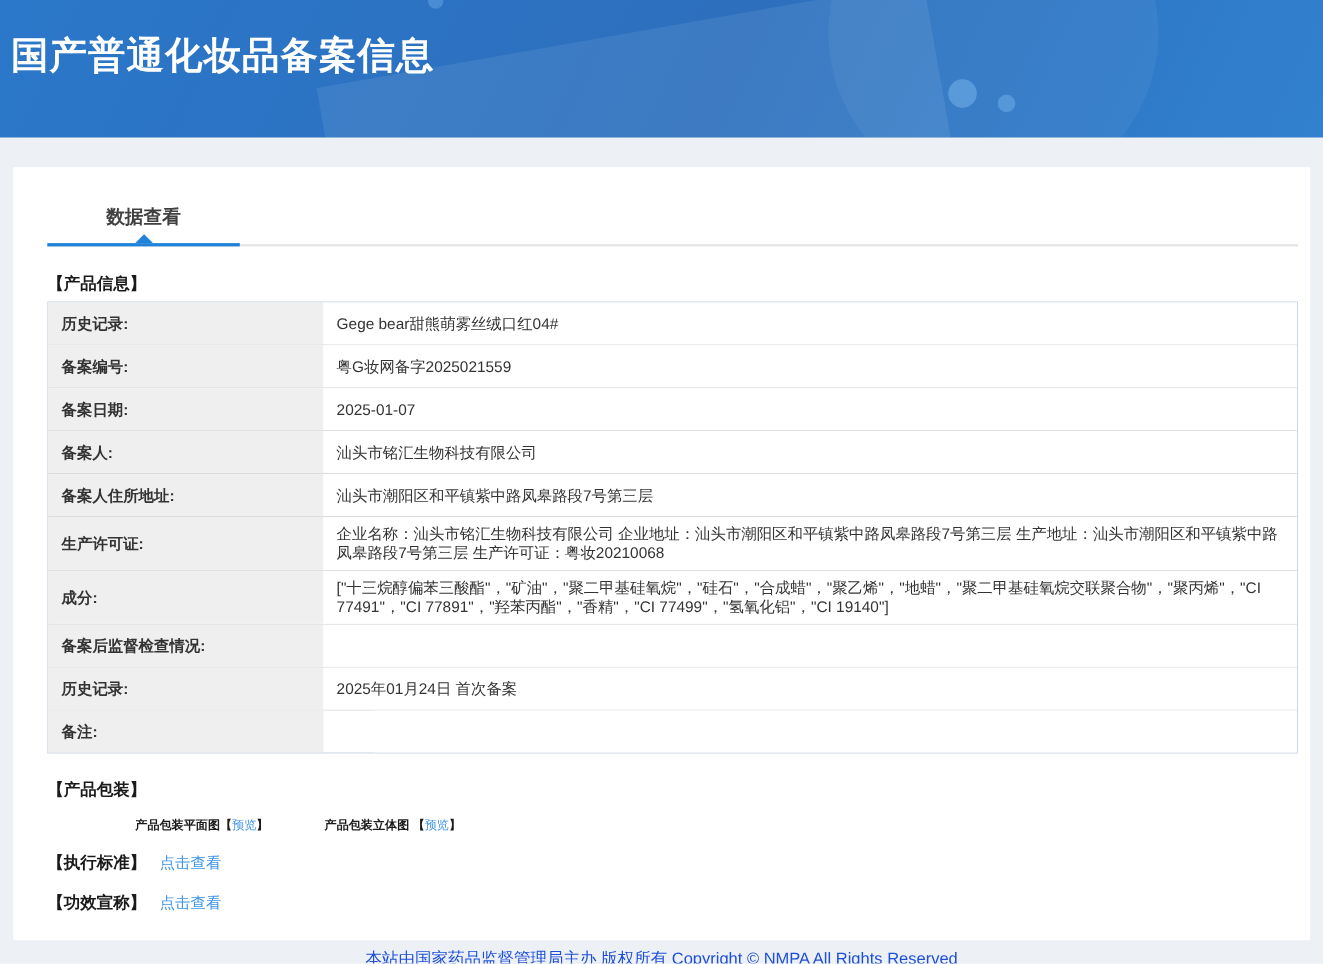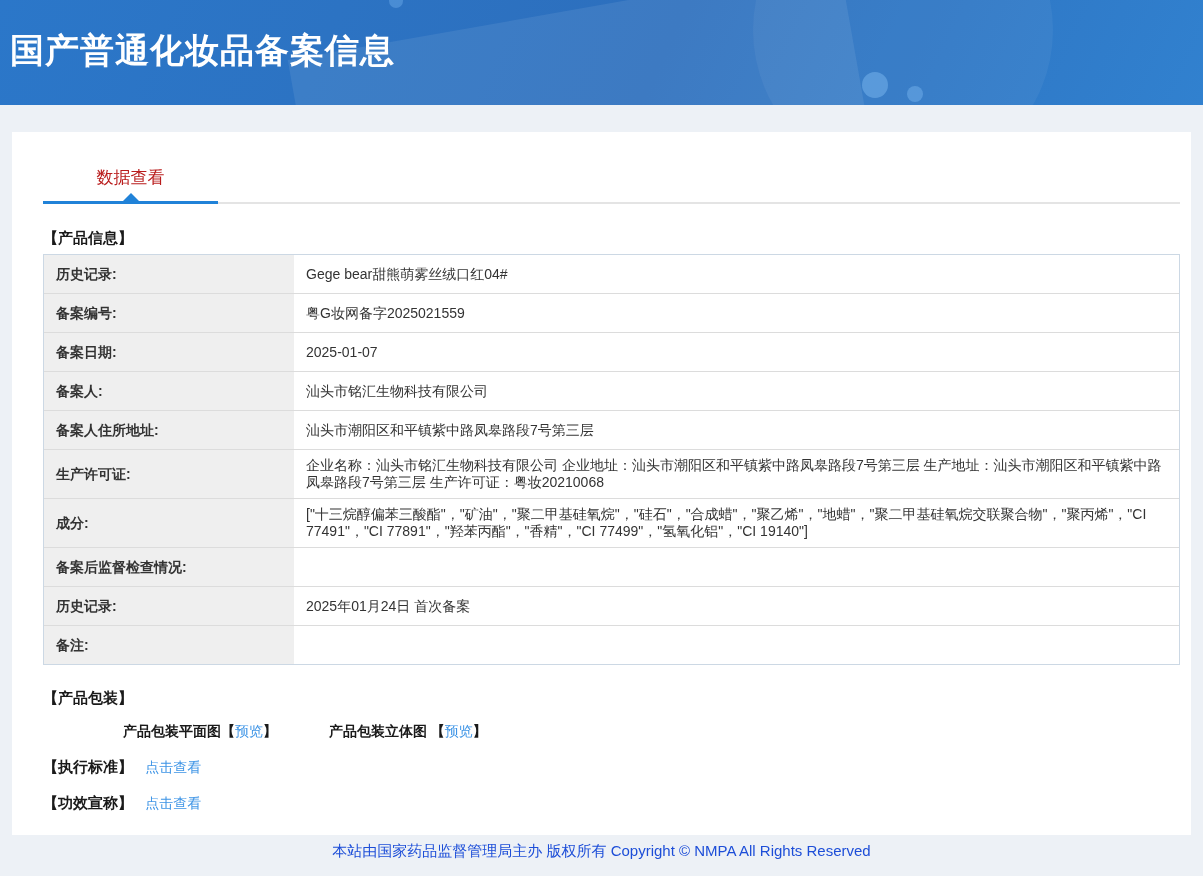--- a/index.html
+++ b/index.html
@@ -5,21 +5,21 @@
   * { box-sizing: border-box; }
   html, body { margin: 0; padding: 0; }
   body {
     width: 1203px; height: 876px; overflow: hidden;
     background: #edf1f6;
     font-family: "Liberation Sans", "DejaVu Sans", sans-serif;
     color: #333;
   }
   
   .header {
-    position: relative; height: 105px; overflow: hidden;
+    position: relative; height: 125px; overflow: hidden;
     background: linear-gradient(115deg, #2b77c9 0%, #2d6fbd 55%, #3181cf 100%);
   }
   .header h1 {
     position: absolute; left: 10px; top: 28px; margin: 0;
     color: #ffffff; font-size: 34px; font-weight: bold; letter-spacing: 1px;
   }
   .deco { position: absolute; pointer-events: none; }
   .deco-circle-lg { right: 150px; top: -120px; width: 300px; height: 300px; border-radius: 50%; background: rgba(255,255,255,0.05); }
   .deco-poly { left: 300px; bottom: -95px; width: 560px; height: 190px; background: rgba(255,255,255,0.08); transform: rotate(-10deg); }
   .deco-dot-a { right: 315px; top: 72px; width: 26px; height: 26px; border-radius: 50%; background: rgba(130,190,245,0.45); }
@@ -29,21 +29,21 @@
   
   .page-card {
     margin: 27px 12px 0 12px; height: 703px; background: #ffffff;
     padding: 34px 11px 0 31px;
   }
 
   
   .tabs { border-bottom: 2px solid #e4e4e4; display: flex; }
   .tab {
     width: 175px; text-align: center; position: relative;
-    padding-bottom: 13px; color: #b91c1c; font-weight: normal; font-size: 17px;
+    padding-bottom: 13px; color: #404040; font-weight: bold; font-size: 17px;
     cursor: pointer;
   }
   .tab::after {
     content: ""; position: absolute; left: 0; right: 0; bottom: -2px; height: 3px;
     background: #2082d8;
   }
   .tab .tri {
     position: absolute; left: 50%; margin-left: -8px; bottom: 1px;
     width: 0; height: 0;
     border-left: 8px solid transparent; border-right: 8px solid transparent;
@@ -63,21 +63,21 @@
     font-weight: bold;
   }
   .info-label, .info-value {
     padding: 7px 12px; font-size: 14px; line-height: 17px;
     min-height: 38px; display: flex; align-items: center;
   }
   .info-value { flex: 1; background: #ffffff; }
 
   
   .pkg-heading { margin-top: 24px; }
-  .packaging-row { margin-top: 15px; padding-left: 80px; font-size: 14px; color: #1a1a1a; font-weight: bold; }
+  .packaging-row { margin-top: 15px; padding-left: 80px; font-size: 11px; color: #1a1a1a; font-weight: bold; }
   .pkg-item.second { margin-left: 48px; }
   a.link { color: #3d94e6; text-decoration: none; cursor: pointer; font-weight: bold; }
   .std-row { margin-top: 17px; font-size: 15px; }
   .std-heading { font-weight: bold; color: #1a1a1a; }
   .std-row a.link { margin-left: 8px; font-weight: normal; font-size: 14px; }
   .packaging-row a.link { font-weight: normal; }
 
   
   .footer {
     height: 30px; overflow: hidden; background: #edf1f6;

